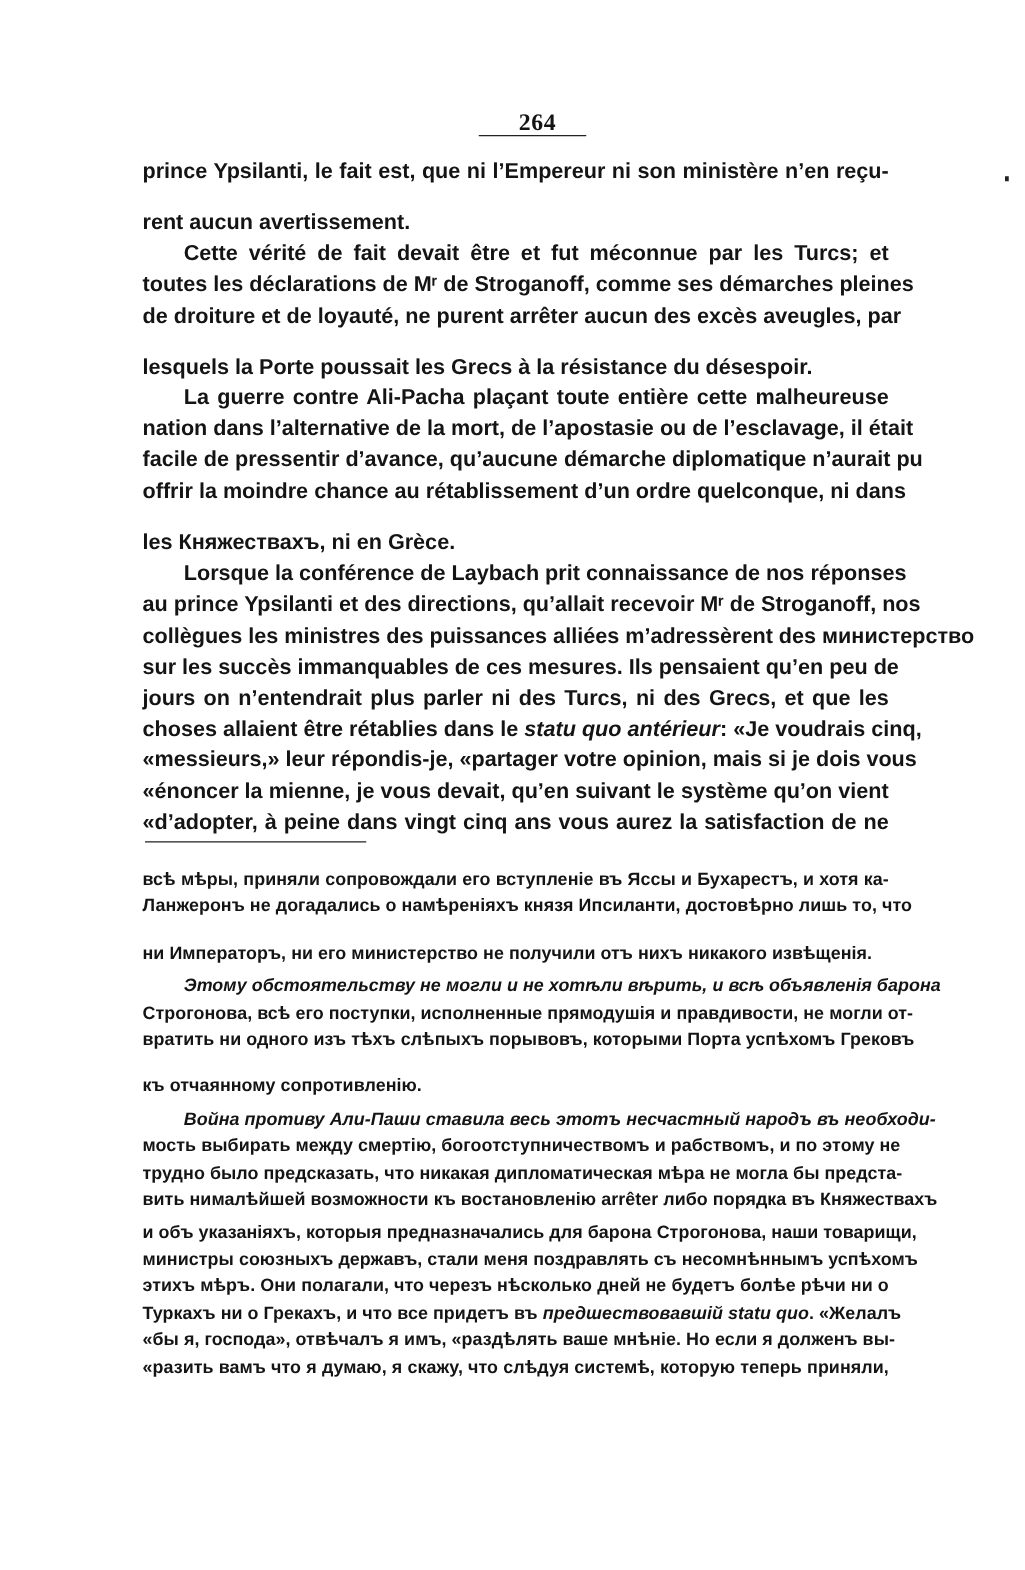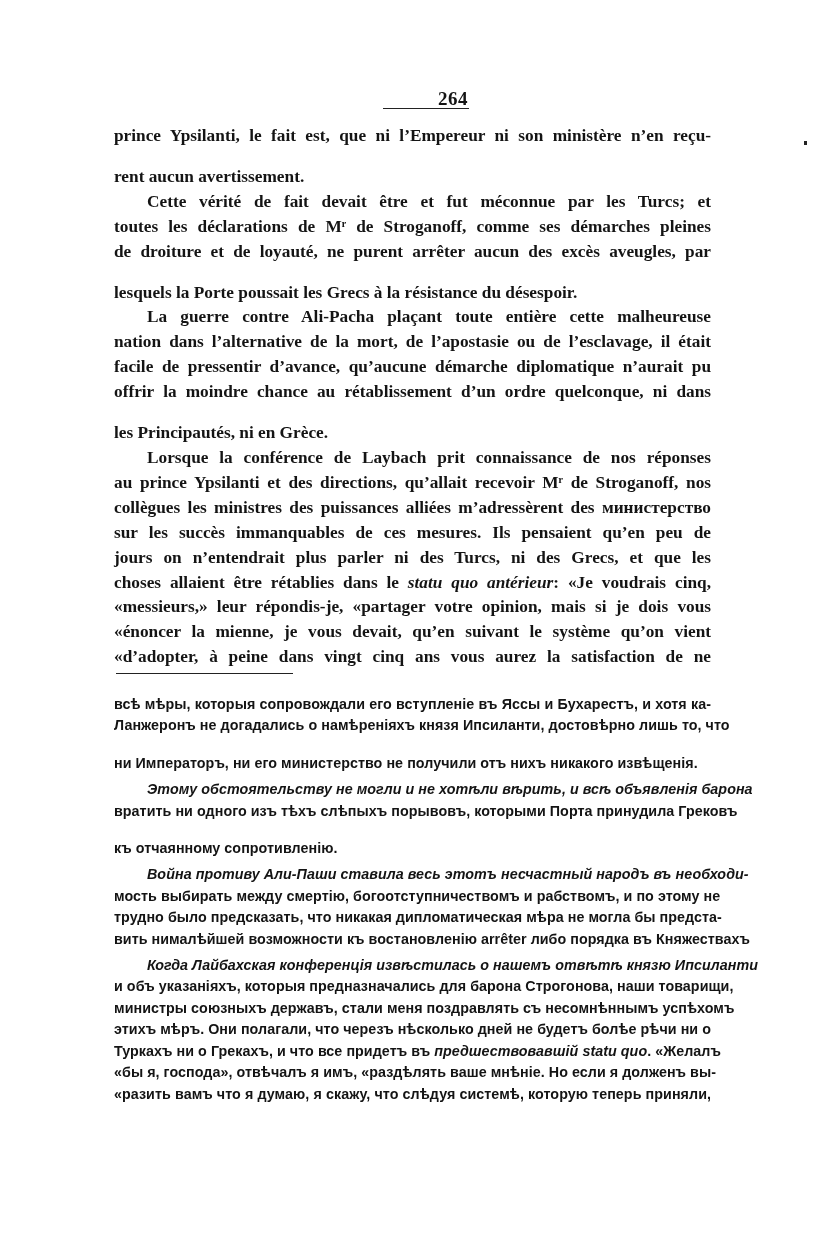--- a/index.html
+++ b/index.html
@@ -10,24 +10,24 @@
     body {
       width: 820px;
       height: 1256px;
       position: relative;
       overflow: hidden;
       color: #141414;
       font-family: "Liberation Serif", "DejaVu Serif", serif;
     }
     .page-number {
       position: absolute;
-      left: 368px;
+      left: 380px;
       top: 88px;
       width: 100px;
-      text-align: right;
+      text-align: center;
       font-weight: bold;
       font-size: 19px;
       letter-spacing: 0.5px;
     }
     .page-number-rule {
       position: absolute;
       left: 383px;
       top: 108px;
       width: 86px;
       height: 0;
@@ -43,21 +43,21 @@
     }
     .main-text {
       position: absolute;
       left: 114px;
       top: 124px;
       width: 597px;
       font-size: 17.3px;
       line-height: 24.9px;
       font-weight: bold;
       text-align: justify;
-      font-family: Liberation Serif, serif;
+      font-family: Liberation Sans, sans-serif;
     }
     .line {
       display: block;
       text-align: justify;
       text-align-last: justify;
       white-space: nowrap;
     }
     .line.end {
       text-align-last: left;
       margin-top: 16px;
@@ -105,61 +105,61 @@
     <span class="line">toutes les déclarations de Mʳ de Stroganoff, comme ses démarches pleines</span>
     <span class="line">de droiture et de loyauté, ne purent arrêter aucun des excès aveugles, par</span>
     <span class="line end">lesquels la Porte poussait les Grecs à la résistance du désespoir.</span>
   </div>
 
   <div>
     <span class="line indent">La guerre contre Ali-Pacha plaçant toute entière cette malheureuse</span>
     <span class="line">nation dans l’alternative de la mort, de l’apostasie ou de l’esclavage, il était</span>
     <span class="line">facile de pressentir d’avance, qu’aucune démarche diplomatique n’aurait pu</span>
     <span class="line">offrir la moindre chance au rétablissement d’un ordre quelconque, ni dans</span>
-    <span class="line end">les Principautés, ni en Grèce.</span>
+    <span class="line end">les Княжествахъ, ni en Grèce.</span>
   </div>
 
   <div>
     <span class="line indent">Lorsque la conférence de Laybach prit connaissance de nos réponses</span>
     <span class="line">au prince Ypsilanti et des directions, qu’allait recevoir Mʳ de Stroganoff, nos</span>
     <span class="line">collègues les ministres des puissances alliées m’adressèrent des министерство</span>
     <span class="line">sur les succès immanquables de ces mesures. Ils pensaient qu’en peu de</span>
     <span class="line">jours on n’entendrait plus parler ni des Turcs, ni des Grecs, et que les</span>
     <span class="line"><span>choses allaient être rétablies dans le </span><span class="italic">statu quo antérieur</span><span>: «Je voudrais cinq,</span></span>
     <span class="line">«messieurs,» leur répondis-je, «partager votre opinion, mais si je dois vous</span>
     <span class="line">«énoncer la mienne, je vous devait, qu’en suivant le système qu’on vient</span>
     <span class="line">«d’adopter, à peine dans vingt cinq ans vous aurez la satisfaction de ne</span>
   </div>
 </div>
 
 <div class="footnote-rule"></div>
 
 <div class="footnote-text">
 
   <div class="para">
-    <span class="line">всѣ мѣры, которыя сопровождали его вступленіе въ Яссы и Бухарестъ, и хотя ка-</span>
+    <span class="line">всѣ мѣры, приняли сопровождали его вступленіе въ Яссы и Бухарестъ, и хотя ка-</span>
     <span class="line">Ланжеронъ не догадались о намѣреніяхъ князя Ипсиланти, достовѣрно лишь то, что</span>
     <span class="line end">ни Императоръ, ни его министерство не получили отъ нихъ никакого извѣщенія.</span>
   </div>
 
   <div class="para">
     <span class="line indent">Этому обстоятельству не могли и не хотѣли вѣрить, и всѣ объявленія барона</span>
-    <span class="line">вратить ни одного изъ тѣхъ слѣпыхъ порывовъ, которыми Порта принудила Грековъ</span>
+    <span class="line">Строгонова, всѣ его поступки, исполненные прямодушія и правдивости, не могли от-</span>
+    <span class="line">вратить ни одного изъ тѣхъ слѣпыхъ порывовъ, которыми Порта успѣхомъ Грековъ</span>
     <span class="line end">къ отчаянному сопротивленію.</span>
   </div>
 
   <div class="para">
     <span class="line indent">Война противу Али-Паши ставила весь этотъ несчастный народъ въ необходи-</span>
     <span class="line">мость выбирать между смертію, богоотступничествомъ и рабствомъ, и по этому не</span>
     <span class="line">трудно было предсказать, что никакая дипломатическая мѣра не могла бы предста-</span>
     <span class="line">вить нималѣйшей возможности къ востановленію arrêter либо порядка въ Княжествахъ</span>
   </div>
 
   <div class="para">
-    <span class="line indent">Когда Лайбахская конференція извѣстилась о нашемъ отвѣтѣ князю Ипсиланти</span>
     <span class="line">и объ указаніяхъ, которыя предназначались для барона Строгонова, наши товарищи,</span>
     <span class="line">министры союзныхъ державъ, стали меня поздравлять съ несомнѣннымъ успѣхомъ</span>
     <span class="line">этихъ мѣръ. Они полагали, что черезъ нѣсколько дней не будетъ болѣе рѣчи ни о</span>
     <span class="line"><span>Туркахъ ни о Грекахъ, и что все придетъ въ </span><span class="italic">предшествовавшій statu quo</span><span>. «Желалъ</span></span>
     <span class="line">«бы я, господа», отвѣчалъ я имъ, «раздѣлять ваше мнѣніе. Но если я долженъ вы-</span>
     <span class="line">«разить вамъ что я думаю, я скажу, что слѣдуя системѣ, которую теперь приняли,</span>
   </div>
 </div>
 
 </body></html>

